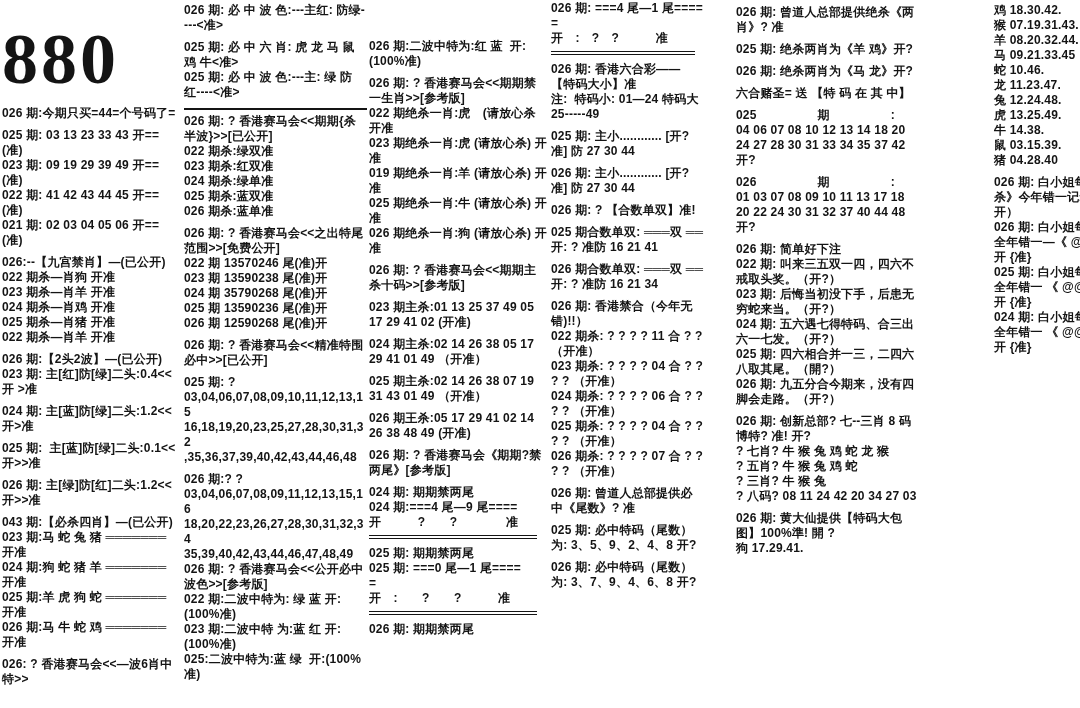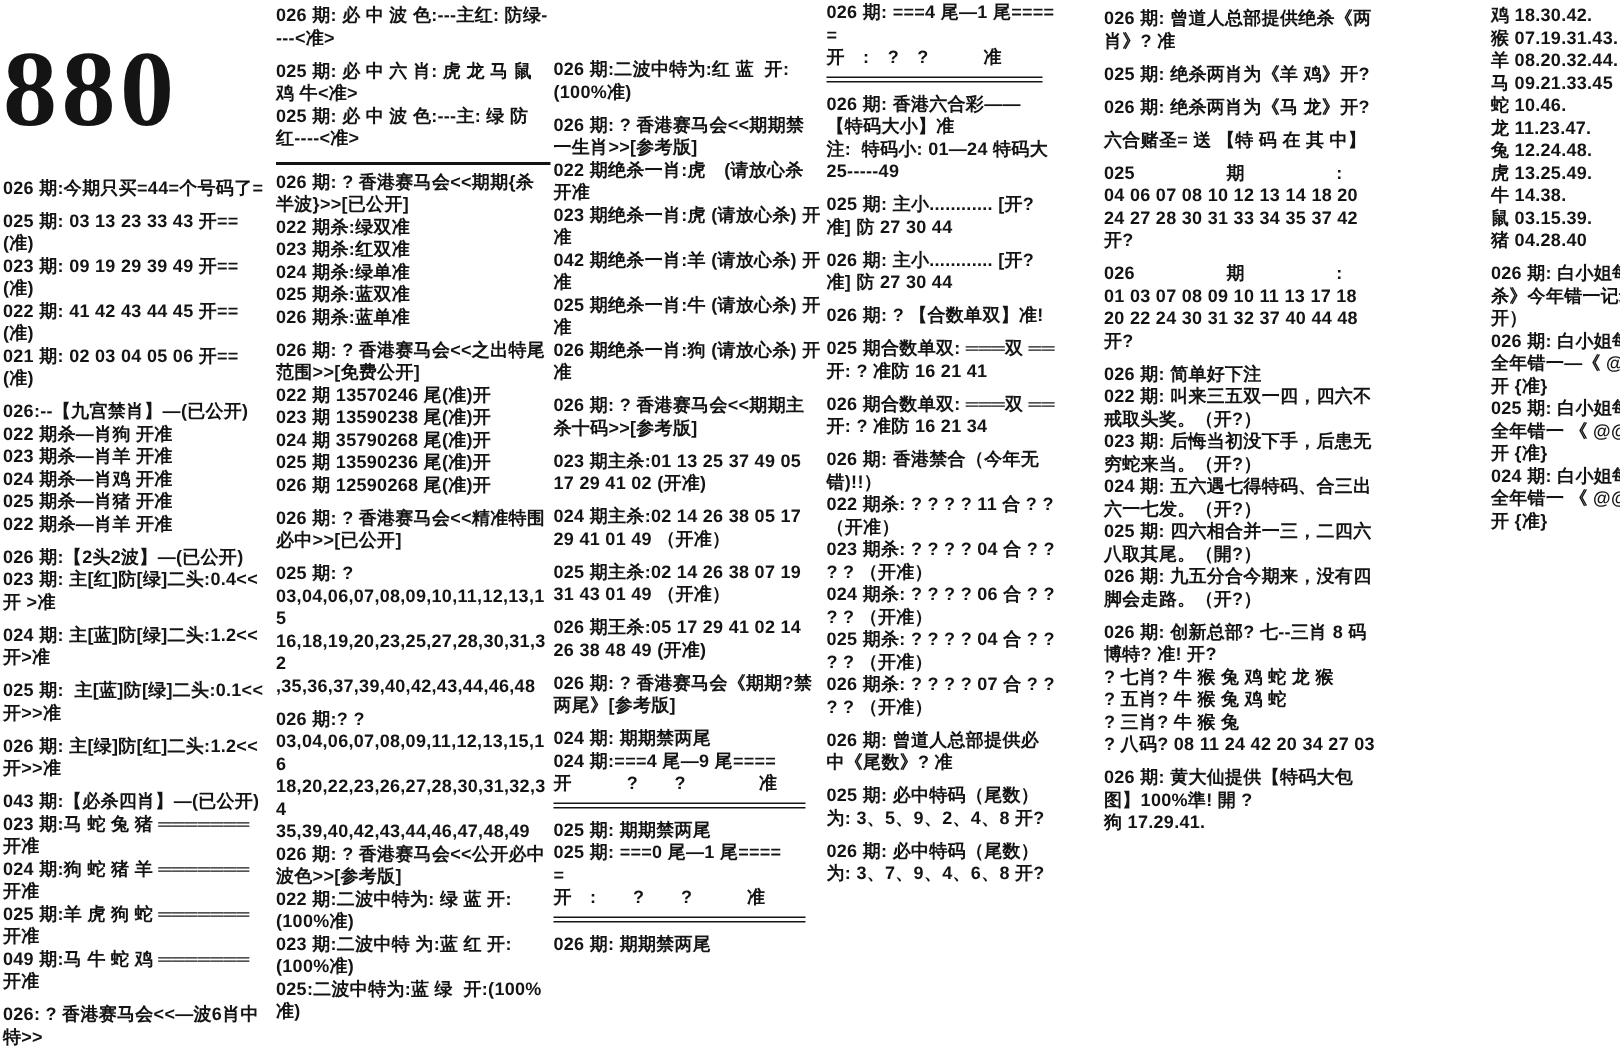--- a/index.html
+++ b/index.html
@@ -19,21 +19,21 @@
   .col6{left:954px;width:157px; top:3px;margin-left:40px;}
   .line{
     margin:0;font-size:12px;line-height:15px;
     white-space:pre-wrap;overflow-wrap:anywhere;
     letter-spacing:0.2px;
   }
   .gap{margin-top:7px;}
   .big{
     font-family:"Liberation Serif","DejaVu Serif",serif;
     font-size:72px;line-height:0.92;font-weight:900;letter-spacing:3px;
-    margin:0 0 26px 0;white-space:nowrap;
+    margin:0 0 14px 0;white-space:nowrap;
   }
   .rule1{border-top:2px solid #141414;height:0;margin:8px 0 4px 0;width:100%;}
   .rule2{border-top:4px double #141414;height:0;margin:5px 0 7px 0;width:94%;}
 </style>
 </head>
 <body>
 
 <div id="sheet">
   <div class="col col1">
       <p class="line big">880</p>
@@ -53,21 +53,21 @@
       <p class="line gap">024 期: 主[蓝]防[绿]二头:1.2&lt;&lt;开&gt;准</p>
       <p class="line gap">025 期:  主[蓝]防[绿]二头:0.1&lt;&lt;开&gt;&gt;准</p>
       <p class="line gap">026 期: 主[绿]防[红]二头:1.2&lt;&lt;开&gt;&gt;准</p>
       <p class="line gap">043 期:【必杀四肖】—(已公开)</p>
       <p class="line">023 期:马 蛇 兔 猪 ═══════
 开准</p>
       <p class="line">024 期:狗 蛇 猪 羊 ═══════
 开准</p>
       <p class="line">025 期:羊 虎 狗 蛇 ═══════
 开准</p>
-      <p class="line">049 期:马 牛 蛇 鸡 ═══════
+      <p class="line">026 期:马 牛 蛇 鸡 ═══════
 开准</p>
       <p class="line gap">026: ? 香港赛马会&lt;&lt;—波6肖中特&gt;&gt;</p>
     </div>
   <div class="col col2">
       <p class="line">026 期: 必 中 波 色:---主红: 防绿----&lt;准&gt;</p>
       <p class="line gap">025 期: 必 中 六 肖: 虎 龙 马 鼠 鸡 牛&lt;准&gt;</p>
       <p class="line">025 期: 必 中 波 色:---主: 绿 防红----&lt;准&gt;</p>
       <div class="rule1 gap"></div>
       <p class="line">026 期: ? 香港赛马会&lt;&lt;期期{杀半波}&gt;&gt;[已公开]</p>
       <p class="line">022 期杀:绿双准</p>
@@ -93,21 +93,21 @@
       <p class="line">026 期: ? 香港赛马会&lt;&lt;公开必中波色&gt;&gt;[参考版]</p>
       <p class="line">022 期:二波中特为: 绿 蓝 开:(100%准)</p>
       <p class="line">023 期:二波中特 为:蓝 红 开:(100%准)</p>
       <p class="line">025:二波中特为:蓝 绿  开:(100%准)</p>
     </div>
   <div class="col col3">
       <p class="line">026 期:二波中特为:红 蓝  开:(100%准)</p>
       <p class="line gap">026 期: ? 香港赛马会&lt;&lt;期期禁一生肖&gt;&gt;[参考版]</p>
       <p class="line">022 期绝杀一肖:虎　(请放心杀 开准</p>
       <p class="line">023 期绝杀一肖:虎 (请放心杀) 开准</p>
-      <p class="line">042 期绝杀一肖:羊 (请放心杀) 开准</p>
+      <p class="line">019 期绝杀一肖:羊 (请放心杀) 开准</p>
       <p class="line">025 期绝杀一肖:牛 (请放心杀) 开准</p>
       <p class="line">026 期绝杀一肖:狗 (请放心杀) 开准</p>
       <p class="line gap">026 期: ? 香港赛马会&lt;&lt;期期主杀十码&gt;&gt;[参考版]</p>
       <p class="line gap">023 期主杀:01 13 25 37 49 05 17 29 41 02 (开准)</p>
       <p class="line gap">024 期主杀:02 14 26 38 05 17 29 41 01 49 （开准）</p>
       <p class="line gap">025 期主杀:02 14 26 38 07 19 31 43 01 49 （开准）</p>
       <p class="line gap">026 期王杀:05 17 29 41 02 14 26 38 48 49 (开准)</p>
       <p class="line gap">026 期: ? 香港赛马会《期期?禁两尾》[参考版]</p>
       <p class="line gap">024 期: 期期禁两尾</p>
       <p class="line">024 期:===4 尾—9 尾====</p>

